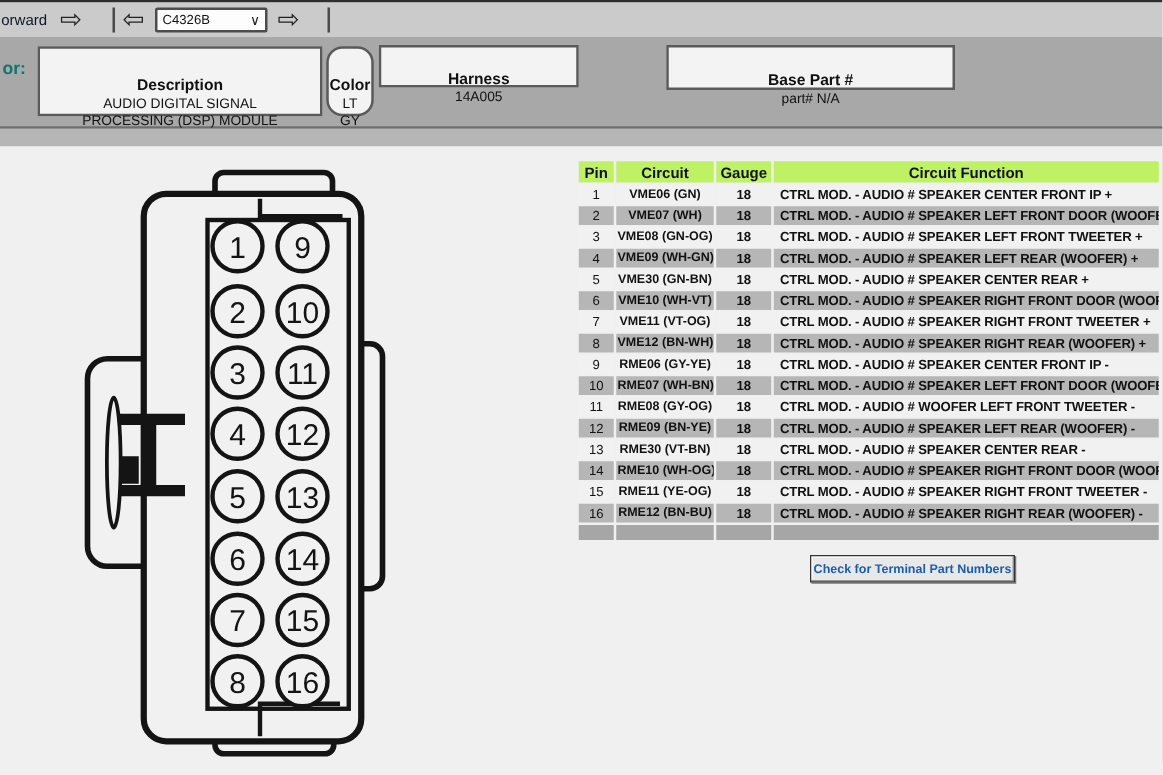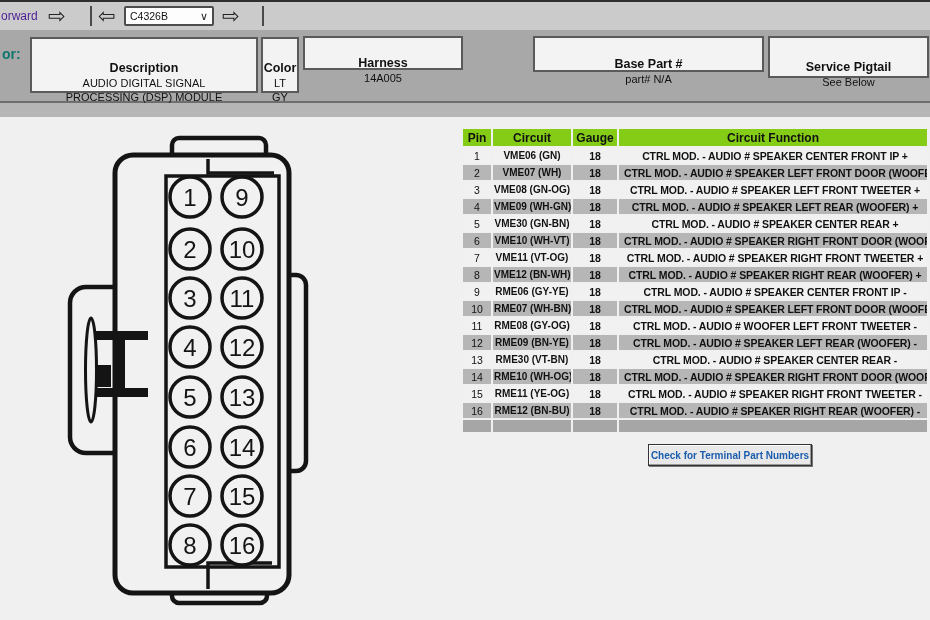--- a/index.html
+++ b/index.html
@@ -3,57 +3,57 @@
 <meta charset="utf-8">
 <style>
   html,body{margin:0;padding:0;background:#d8d8d8;}
   .screen{
     position:relative;width:930px;height:620px;overflow:hidden;
     background:#f0f0f0;font-family:"Liberation Sans",sans-serif;color:#111;
   }
   
   .topstrip{position:absolute;left:0;top:0;width:930px;height:2px;background:#2e2e2e;}
   .toolbar{position:absolute;left:0;top:2px;width:930px;height:28px;background:#cbcbcb;border-bottom:1px solid #8a8a8a;}
-  .tb-label{position:absolute;left:1px;top:7px;font-size:12px;color:#4c1d95;}
+  .tb-label{position:absolute;left:1px;top:7px;font-size:12px;color:#0f172a;}
   .tb-arrow{position:absolute;top:0px;font-size:21px;color:#222;line-height:28px;cursor:pointer;}
   .tb-sep{position:absolute;top:4px;width:2px;height:20px;background:#4a4a4a;}
   .tb-select{
     position:absolute;left:124px;top:4px;width:90px;height:19px;background:#fdfdfd;
     border:2px solid #4c4c4c;border-radius:2px;font-size:10.5px;display:flex;align-items:center;
     justify-content:space-between;padding:8px 4px;cursor:pointer;box-sizing:border-box;
   }
   .tb-select .chev{font-size:11px;color:#222;}
   
   .band{position:absolute;left:0;top:30px;width:930px;height:71px;background:#a8a8a8;border-bottom:2px solid #6e6e6e;}
   .band2{position:absolute;left:0;top:103px;width:930px;height:14px;background:#b6b6b6;}
   .conn-label{position:absolute;left:2px;top:46px;font-size:14px;font-weight:bold;color:#0f766e;}
   .hcell{
     position:absolute;background:#f3f3f3;border:2px solid #5a5a5a;box-sizing:border-box;
     display:flex;flex-direction:column;align-items:center;justify-content:center;text-align:center;line-height:1.25;
   }
   .hcell .t{font-size:12.5px;font-weight:bold;margin-top:36px;}
   .hcell .v{font-size:11px;}
   .cell-desc{left:30px;top:37px;width:228px;height:56px;}
-  .cell-color{left:261px;top:37px;width:38px;height:56px;}
+  .cell-color{left:261px;top:37px;width:38px;height:56px;border-radius:13px;}
   .cell-harness{left:303px;top:36px;width:160px;height:34px;}
   .cell-base{left:533px;top:36px;width:231px;height:36px;}
   .cell-service{left:768px;top:36px;width:161px;height:42px;}
   
   table.pins{
     position:absolute;left:461px;top:127px;width:468px;
     border-collapse:separate;border-spacing:2px;table-layout:fixed;
   }
   table.pins td{overflow:hidden;white-space:nowrap;box-sizing:border-box;}
-  table.pins td.h{background:#84cc16;font-size:12px;font-weight:bold;text-align:center;height:17px;}
+  table.pins td.h{background:#bef264;font-size:12px;font-weight:bold;text-align:center;height:17px;}
   tr.r-odd td{background:#f1f1f1;}
   tr.r-even td{background:#b6b6b6;}
   table.pins td{height:15px;font-size:10.5px;text-align:center;}
   table.pins td.c1{font-size:10px;font-weight:bold;}
   table.pins td.c2{font-weight:bold;}
-  table.pins td.c3{font-weight:bold;text-align:center;padding-left:5px;letter-spacing:-0.1px;}
+  table.pins td.c3{font-weight:bold;text-align:left;padding-left:5px;letter-spacing:-0.1px;}
   tr.r-footer td{background:#a6a6a6;height:12px;}
   
   .btn{
     position:absolute;left:648px;top:444px;width:162px;height:20px;background:#e8e8e8;
     border:1px solid #333;box-shadow:inset -1px -1px 0 #9a9a9a, inset 1px 1px 0 #ffffff, 1px 1px 0 #777;
     font-size:10px;font-weight:bold;color:#1b5dad;display:flex;align-items:center;justify-content:center;
     cursor:pointer;font-family:"Liberation Sans",sans-serif;
   }
   
   .connector{position:absolute;left:58px;top:135px;}
@@ -95,24 +95,20 @@
     <span class="v">LT</span>
     <span class="v">GY</span>
   </div>
   <div class="hcell cell-harness">
     <span class="t">Harness</span>
     <span class="v">14A005</span>
   </div>
   <div class="hcell cell-base">
     <span class="t">Base Part #</span>
     <span class="v">part# N/A</span>
-  </div>
-  <div class="hcell cell-service">
-    <span class="t">Service Pigtail</span>
-    <span class="v">See Below</span>
   </div>
 
   <svg class="connector" width="282" height="472" viewBox="0 0 282 472">
     <rect class="ln" x="114" y="3" width="94" height="30" rx="7" stroke-width="4.5"></rect>
     <rect class="ln" x="114" y="440" width="95" height="28" rx="7" stroke-width="4.5"></rect>
     <rect class="ln" x="216" y="140" width="32" height="196" rx="10" stroke-width="4.5"></rect>
     <rect class="ln" x="12" y="152" width="86" height="166" rx="16" stroke-width="4.5"></rect>
     <rect class="ln" x="57" y="20" width="174" height="438" rx="18" stroke-width="5"></rect>
     <path class="nofill" d="M150,24 V38 H216" stroke-width="3.5"></path>
     <path class="nofill" d="M150,454 V428 H214" stroke-width="3.5"></path>

